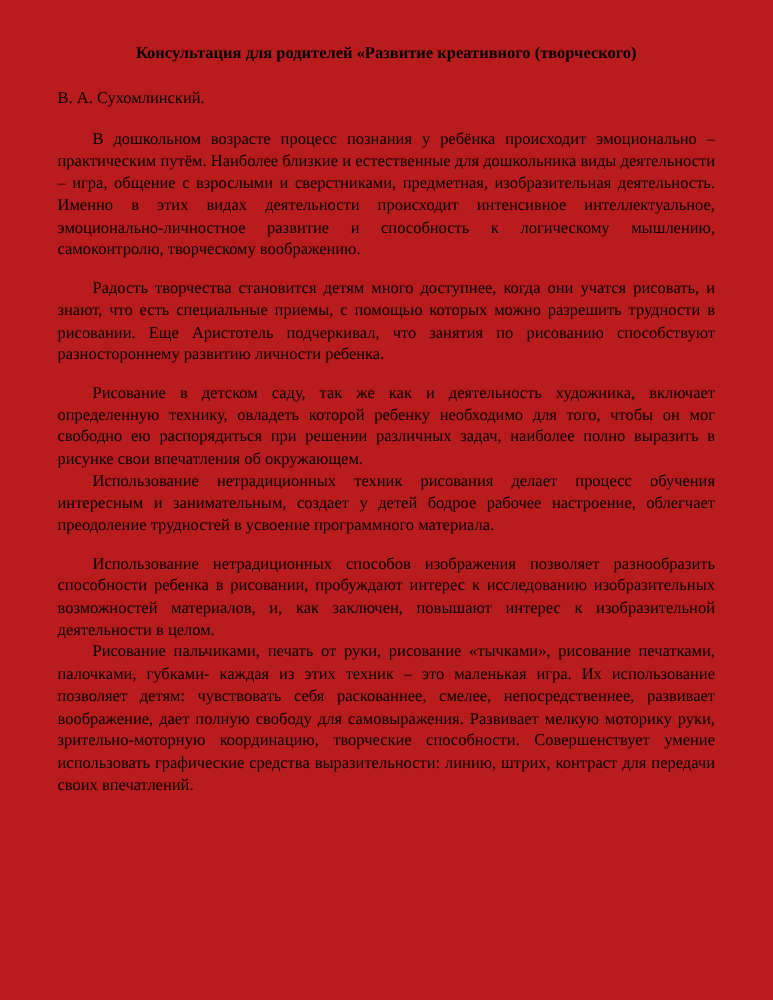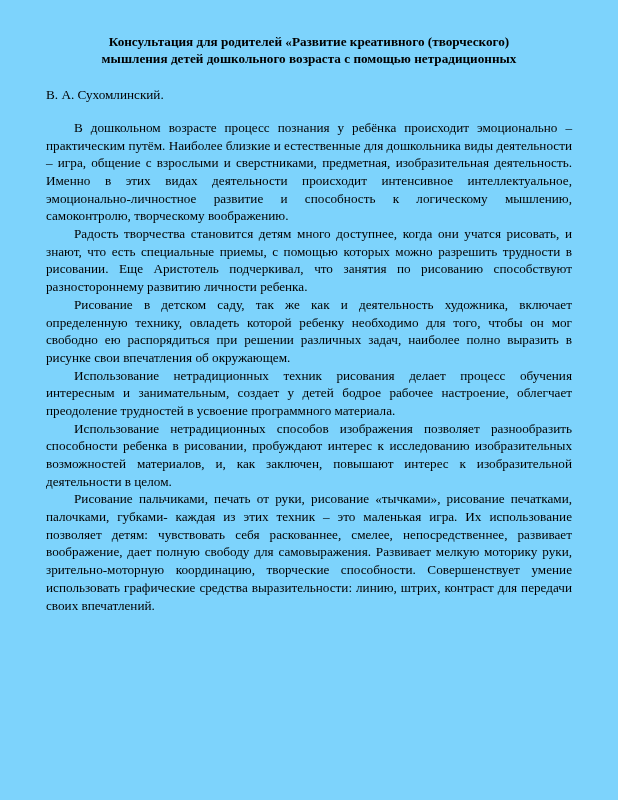--- a/index.html
+++ b/index.html
@@ -12,21 +12,21 @@
     height: 800px;
     font-family: "Liberation Serif", serif;
     color: #000000;
     overflow: hidden;
   }
   .page {
     width: 618px;
     height: 800px;
     box-sizing: border-box;
     padding: 34px 46px 20px 46px;
-    background: #7dd3fc;
+    background: #b91c1c;
   }
   .doc-title {
     font-weight: bold;
     font-size: 13.2px;
     line-height: 1.28;
     text-align: center;
     margin: 0 6px 0 6px;
   }
   .epigraph {
     margin-top: 18px;
@@ -48,30 +48,30 @@
     text-align: justify;
   }
   .para {
     text-indent: 28px;
     margin: 0;
   }
   .para + .para {
     margin-top: 0;
   }
   .para.spaced {
+    margin-top: 13px;
   }
 </style>
 </head>
 <body>
 
 <div class="page">
 
   <div class="doc-title">
     <div>Консультация для родителей «Развитие креативного (творческого)</div>
-    <div>мышления детей дошкольного возраста с помощью нетрадиционных</div>
   </div>
 
   <div class="epigraph">
     <div class="author-line">В. А. Сухомлинский.</div>
   </div>
 
   <div class="body-text">
     <p class="para spaced">В дошкольном возрасте процесс познания у ребёнка происходит эмоционально – практическим путём. Наиболее близкие и естественные для дошкольника виды деятельности – игра, общение с взрослыми и сверстниками, предметная, изобразительная деятельность. Именно в этих видах деятельности происходит интенсивное интеллектуальное, эмоционально-личностное развитие и способность к логическому мышлению, самоконтролю, творческому воображению.</p>
     <p class="para spaced">Радость творчества становится детям много доступнее, когда они учатся рисовать, и знают, что есть специальные приемы, с помощью которых можно разрешить трудности в рисовании. Еще Аристотель подчеркивал, что занятия по рисованию способствуют разностороннему развитию личности ребенка.</p>
     <p class="para spaced">Рисование в детском саду, так же как и деятельность художника, включает определенную технику, овладеть которой ребенку необходимо для того, чтобы он мог свободно ею распорядиться при решении различных задач, наиболее полно выразить в рисунке свои впечатления об окружающем.</p>

